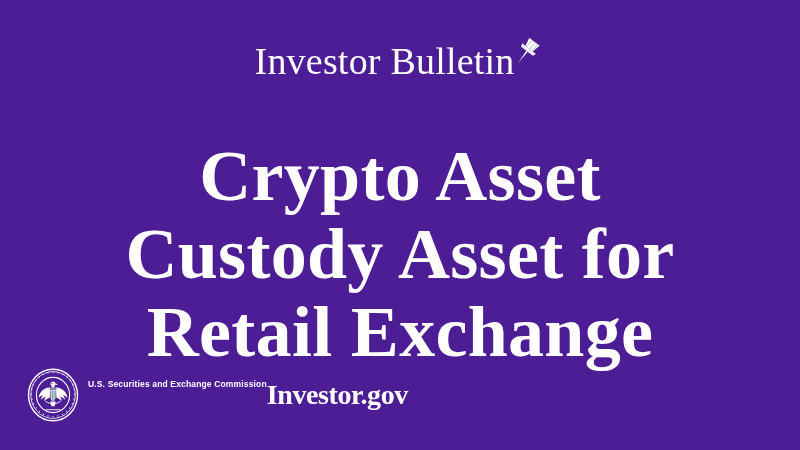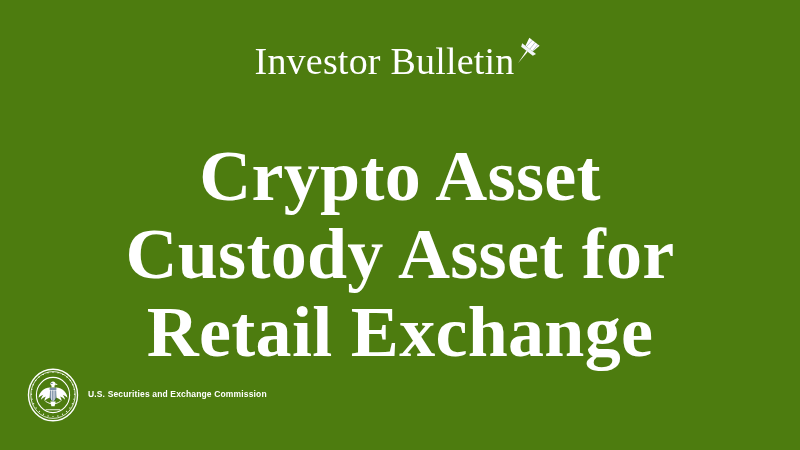--- a/index.html
+++ b/index.html
@@ -4,21 +4,21 @@
 <style>
   html, body {
     margin: 0;
     padding: 0;
     background: #0a3159;
   }
   .slide {
     position: relative;
     width: 800px;
     height: 450px;
-    background: #4d7c0f;
+    background: #4c1d95;
     overflow: hidden;
     font-family: "Liberation Serif", "DejaVu Serif", serif;
     -webkit-font-smoothing: antialiased;
   }
 
   
   .eyebrow-row {
     position: absolute;
     top: 38px;
     left: 0;
@@ -195,17 +195,18 @@
         </g>
 
         <g fill="#ffffff" opacity="0.9">
           <rect x="18.5" y="41.2" width="15" height="1.1" rx="0.5"></rect>
         </g>
       </svg>
     </span>
 
     <span class="logo-text">
       <span class="agency-name">U.S. Securities and Exchange Commission</span>
+      <span class="wordmark">Investor.gov</span>
     </span>
 
   </div>
 
 </div>
 
 </body></html>

